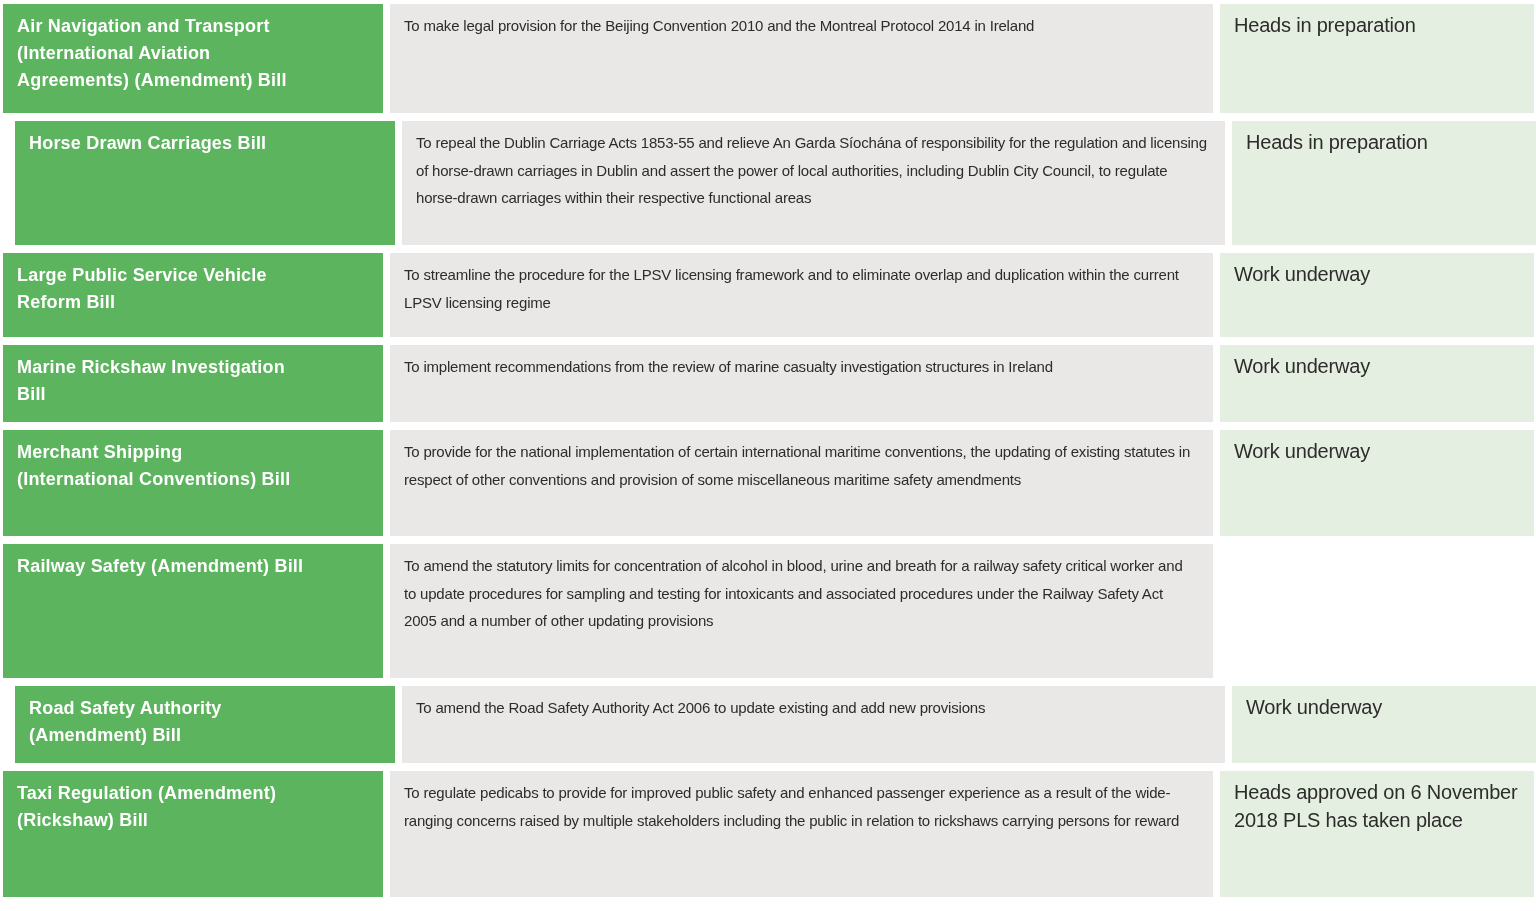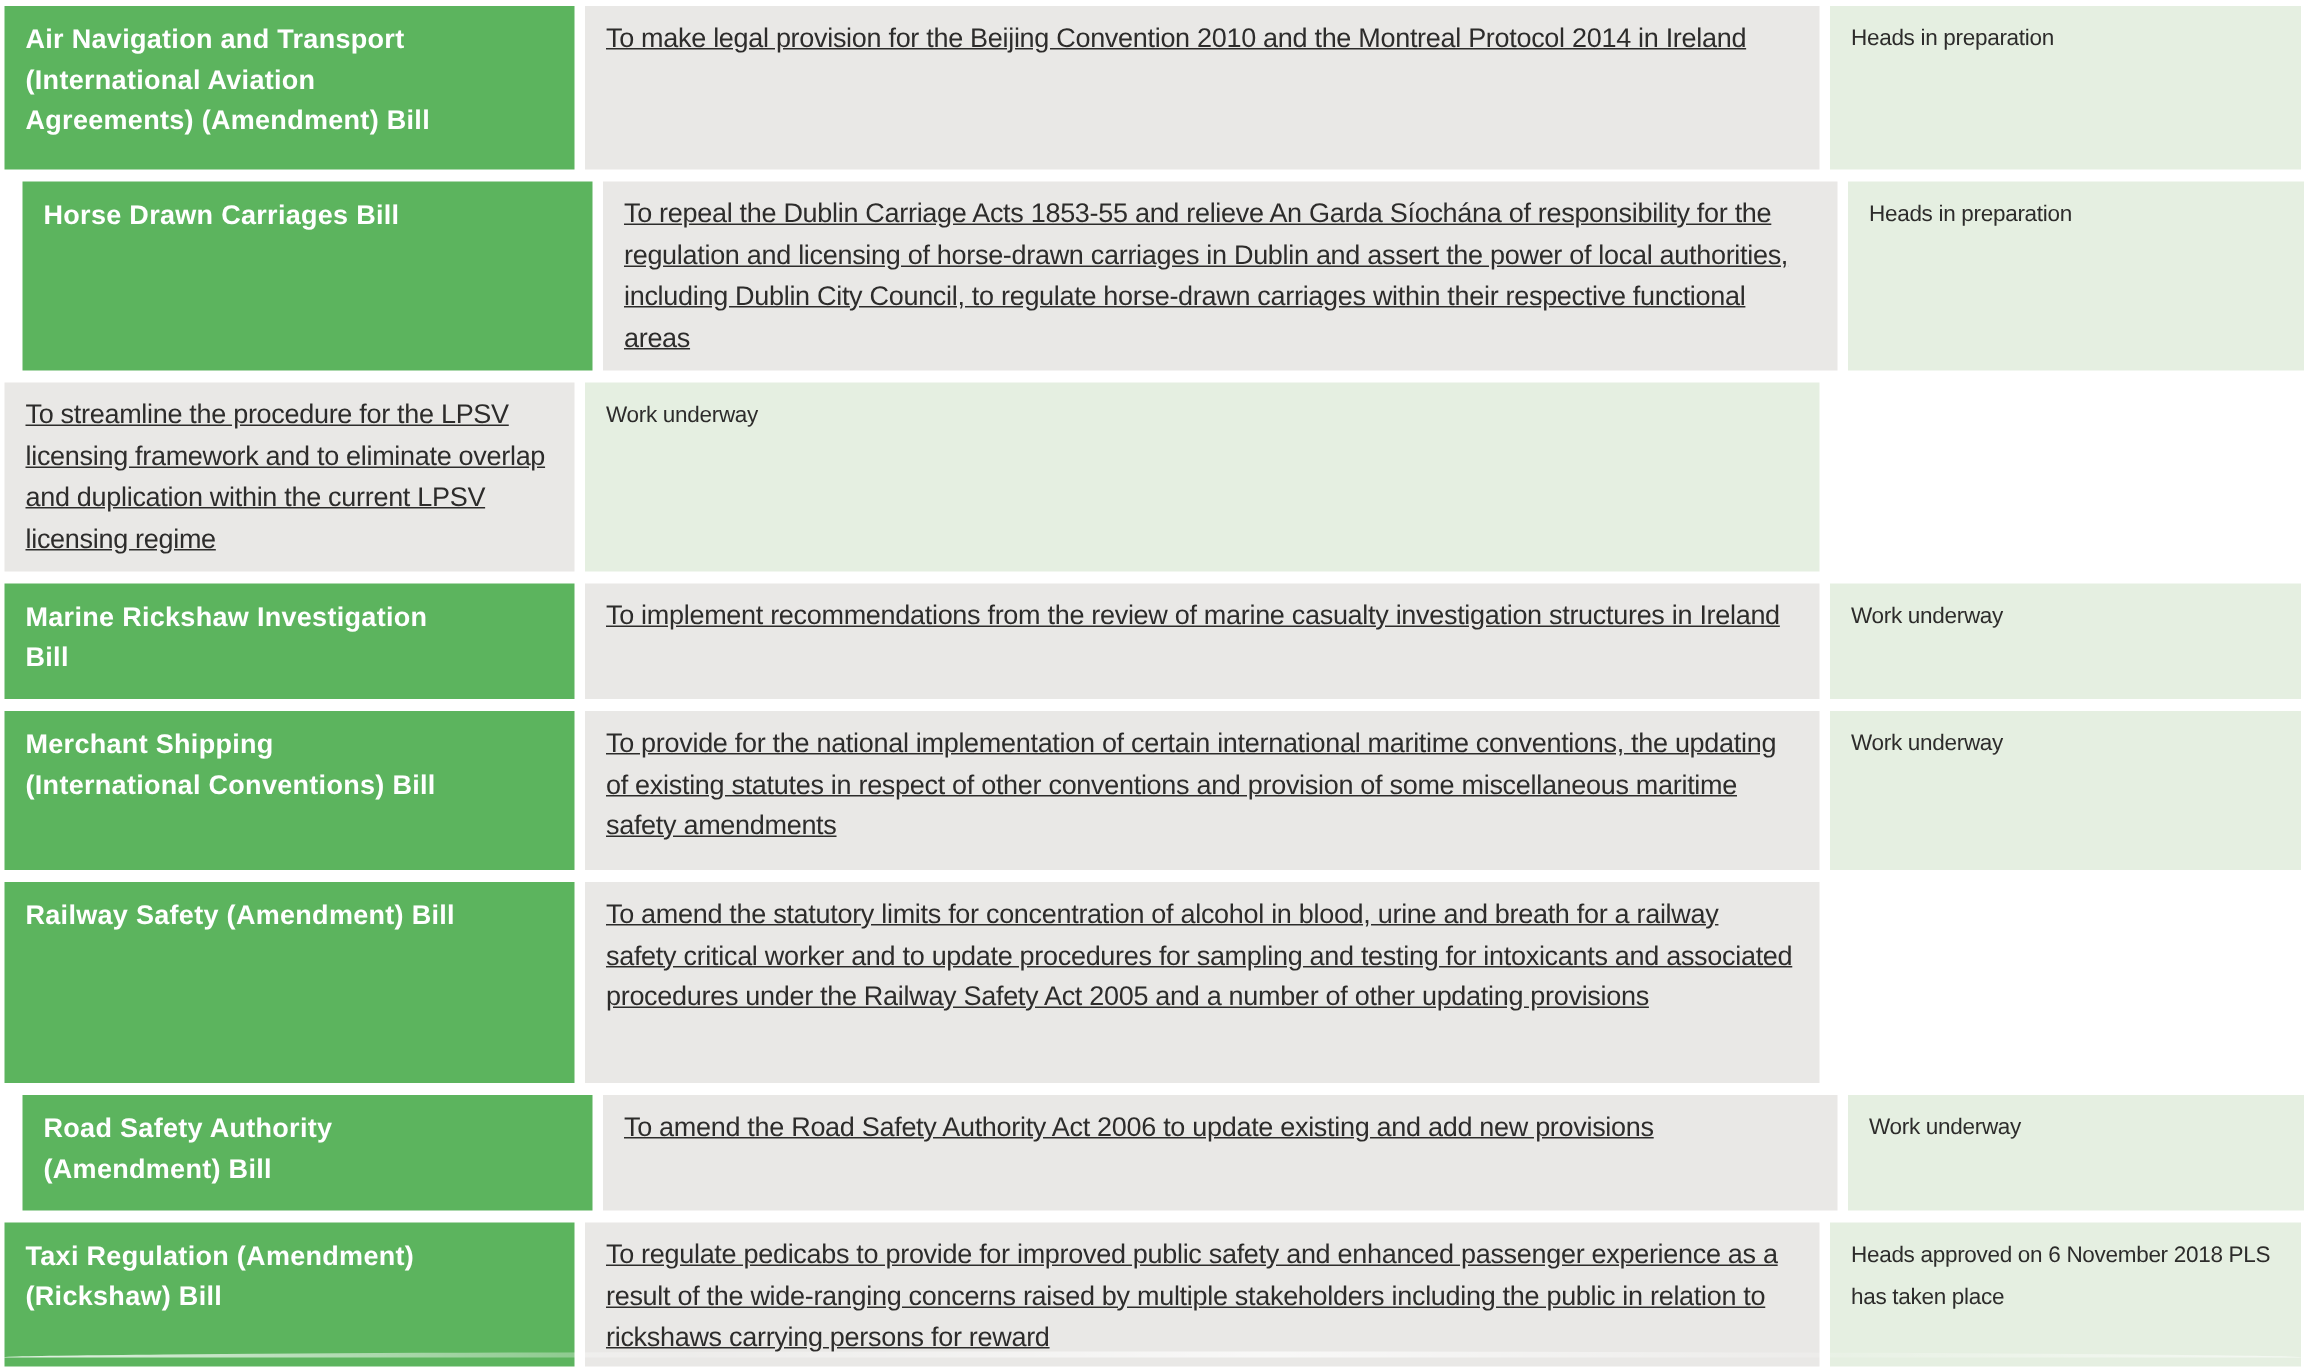--- a/index.html
+++ b/index.html
@@ -48,30 +48,29 @@
     font-weight: bold;
     font-size: 18px;
     line-height: 27px;
     padding: 9px 14px;
     white-space: pre-line;
     letter-spacing: 0.2px;
   }
   .desc-cell {
     background: var(--gray);
     color: var(--textdark);
-    font-size: 18px;
+    font-size: 15px;
     line-height: 27.5px;
     padding: 8px 16px 8px 14px;
     letter-spacing: -0.2px;
-    text-decoration: underline;
   }
   .status-cell {
     background: var(--lightgreen);
     color: var(--textdark);
-    font-size: 15px;
+    font-size: 20px;
     line-height: 27.5px;
     padding: 8px 14px;
     letter-spacing: -0.2px;
   }
   .footer-wave {
     position: absolute;
     left: 0;
     bottom: 0;
     width: 1536px;
     height: 10px;
@@ -108,20 +107,22 @@
       <div class="cell status-cell">Heads in preparation</div>
     </div>
 
     <div class="table-row">
       <div class="cell bill-cell">Horse Drawn Carriages Bill</div>
       <div class="cell desc-cell">To repeal the Dublin Carriage Acts 1853-55 and relieve An Garda Síochána of responsibility for the regulation and licensing of horse-drawn carriages in Dublin and assert the power of local authorities, including Dublin City Council, to regulate horse-drawn carriages within their respective functional areas</div>
       <div class="cell status-cell">Heads in preparation</div>
     </div>
 
     <div class="table-row">
+      <div class="cell bill-cell">Large Public Service Vehicle
+Reform Bill</div>
       <div class="cell desc-cell">To streamline the procedure for the LPSV licensing framework and to eliminate overlap and duplication within the current LPSV licensing regime</div>
       <div class="cell status-cell">Work underway</div>
     </div>
 
     <div class="table-row">
       <div class="cell bill-cell">Marine Rickshaw Investigation
 Bill</div>
       <div class="cell desc-cell">To implement recommendations from the review of marine casualty investigation structures in Ireland</div>
       <div class="cell status-cell">Work underway</div>
     </div>

